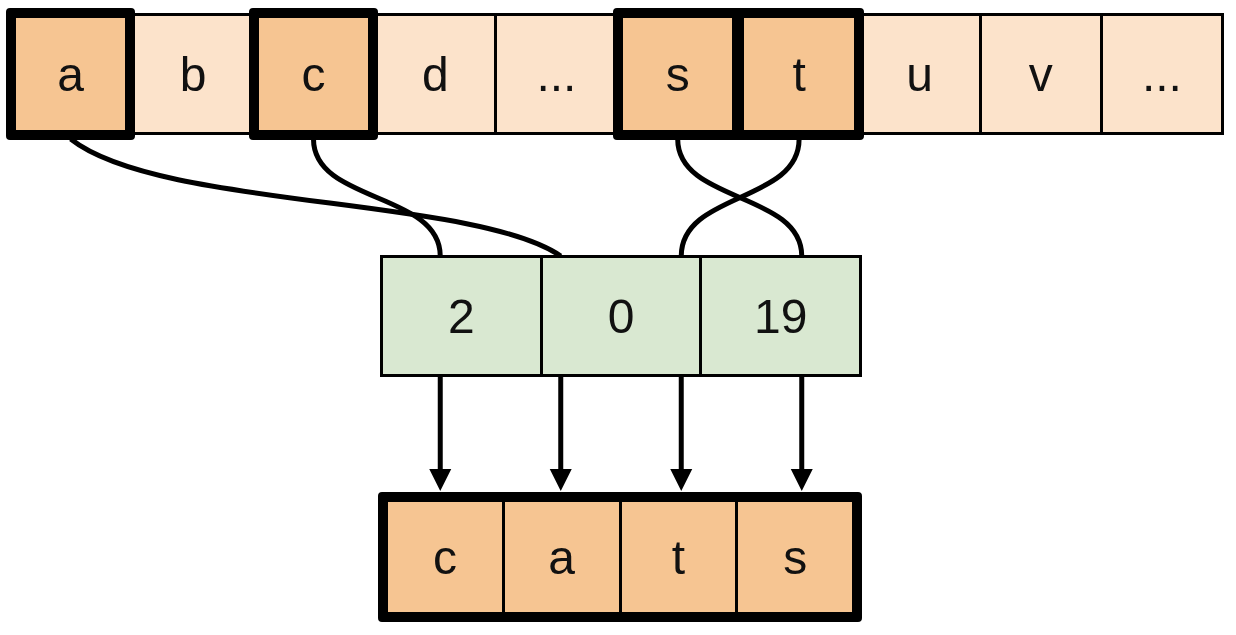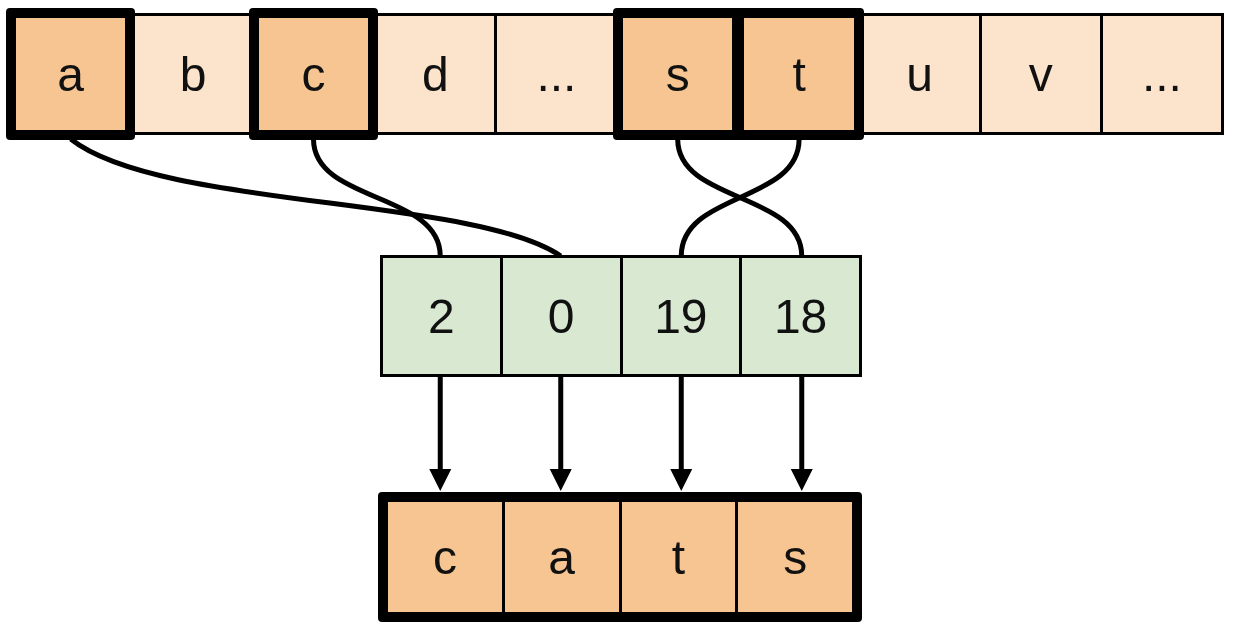--- a/index.html
+++ b/index.html
@@ -71,21 +71,20 @@
       <div class="cell">s</div>
       <div class="cell">t</div>
       <div class="cell">u</div>
       <div class="cell">v</div>
       <div class="cell">...</div>
     </div>
   <div id="index-row" class="row">
       <div class="cell">2</div>
       <div class="cell">0</div>
       <div class="cell">19</div>
-      <div class="cell">18</div>
     </div>
   <div id="result-row" class="row">
       <div class="cell">c</div>
       <div class="cell">a</div>
       <div class="cell">t</div>
       <div class="cell">s</div>
     </div>
 <div class="hl-cell" style="left: 6px; top: 8px; width: 129.4px; height: 132px;">a</div>
     <div class="hl-cell" style="left: 248.8px; top: 8px; width: 129.4px; height: 132px;">c</div>
     <div class="hl-cell" style="left: 613px; top: 8px; width: 129.4px; height: 132px;">s</div>

